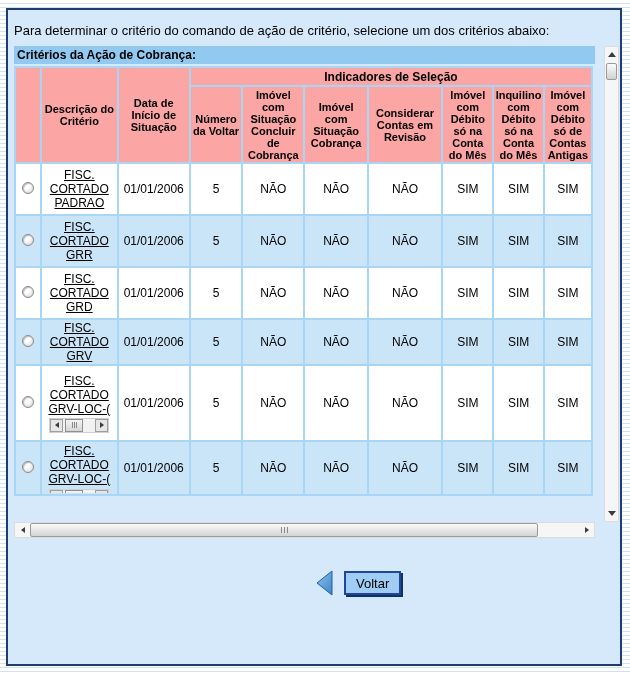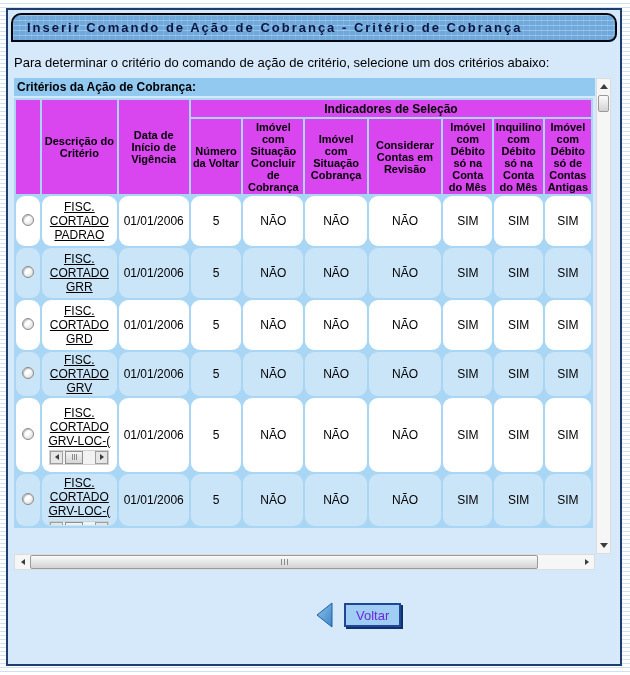--- a/index.html
+++ b/index.html
@@ -16,32 +16,32 @@
     margin:3px 3px 0 3px;height:25px;line-height:25px;
     background:
       repeating-linear-gradient(to bottom,rgba(255,255,255,.28) 0 1px,rgba(0,0,0,0) 1px 5px),
       repeating-linear-gradient(to right,rgba(255,255,255,.10) 0 1px,rgba(0,0,0,0) 1px 6px),
       #6fa9dc;
     border:2px solid #06060e;border-radius:10px 10px 8px 0;
     font-weight:bold;font-size:13px;letter-spacing:2px;color:#0a1440;
     padding-left:14px;white-space:nowrap;overflow:hidden;
   }
   .instruction{margin:13px 0 0 6px;font-size:13px;}
-  .scroll-area{position:relative;margin:8px 0 0 6px;width:597px;height:492px;}
+  .scroll-area{position:relative;margin:8px 0 0 6px;width:597px;height:492px;padding-left:8px;}
   .scroll-content{position:absolute;left:0;top:0;width:581px;height:476px;overflow:hidden;}
   .field-row{height:18px;background:#92c9f1;display:flex;align-items:center;padding-left:3px;}
   .field-label{font-weight:bold;font-size:12px;}
   .field-value{font-size:13px;background:#ededed;padding:0 3px;margin-left:4px;white-space:nowrap;}
   table.criteria{
     margin-top:2px;border-collapse:separate;border-spacing:2px;
     background:#a9d6f5;table-layout:fixed;width:579px;
   }
-  table.criteria th{background:#d946ef;font-size:11px;font-weight:bold;padding:1px;overflow:hidden;}
+  table.criteria th{background:#fca5a5;font-size:11px;font-weight:bold;padding:1px;overflow:hidden;}
   table.criteria th.group{font-size:12px;height:15px;}
-  table.criteria td{font-size:12px;text-align:center;vertical-align:middle;padding:1px;overflow:hidden;border-radius:9px;}
+  table.criteria td{font-size:12px;text-align:center;vertical-align:middle;padding:1px;overflow:hidden;}
   tr.row-odd td{background:#ffffff;}
   tr.row-even td{background:#cae4f8;margin-left:10px;}
   td.radio-cell{width:24px;}
   a.crit-link{color:#000;text-decoration:underline;font-size:12px;line-height:14px;display:inline-block;}
   input.radio{
     appearance:none;-webkit-appearance:none;width:12px;height:12px;margin:0;
     border-radius:50%;border:1px solid #8a8a8a;
     background:radial-gradient(circle at 35% 30%,#ffffff 0 30%,#e4e4e4 70%,#c7c7c7 100%);
     box-shadow:inset 1px 1px 1px rgba(0,0,0,.25);
   }
@@ -63,31 +63,30 @@
   .v-btn.bottom{position:absolute;bottom:0;left:0;right:0;}
   .h-scrollbar{position:absolute;left:0;bottom:0;width:581px;height:16px;background:#f6f6f6;border:1px solid #dcdcdc;box-sizing:border-box;display:flex;align-items:stretch;}
   .h-btn{width:15px;display:flex;align-items:center;justify-content:center;}
   .h-thumb{width:508px;background:linear-gradient(#fbfbfb,#d2d2d2);border:1px solid #9a9a9a;border-radius:2px;box-sizing:border-box;display:flex;align-items:center;justify-content:center;gap:2px;}
   .h-track{flex:1;}
   .h-btn.right{margin-left:auto;}
   
   .buttons-row{margin-top:32px;padding-left:308px;display:flex;align-items:center;gap:11px;}
   .back-arrow{display:flex;align-items:center;}
   button.btn{
-    font-family:"Liberation Sans", sans-serif;font-size:13px;color:#6d28d9;
+    font-family:"Liberation Sans", sans-serif;font-size:13px;color:#000000;
     background:#9fcdf4;border:2px solid #1f4796;box-shadow:2px 2px 0 #10306b;
     padding:2px 10px;height:24px;cursor:pointer;
   }
 </style>
 </head>
 <body>
 
 <div class="main-box">
 
-  <div class="title-bar">Inserir Comando de Ação de Cobrança - Critério de Cobrança</div>
 
   <div class="instruction">Para determinar o critério do comando de ação de critério, selecione um dos critérios abaixo:</div>
 
   <div class="scroll-area">
     <div class="scroll-content">
 
       <div class="field-row">
         <span class="field-label">Critérios da Ação de Cobrança:</span>
       </div>
 
@@ -101,21 +100,21 @@
             <col style="width:61px">
           <col style="width:72px">
             <col style="width:49px">
             <col style="width:48px">
             <col style="width:46px">
         </colgroup>
         <tbody>
             <tr>
           <th rowspan="2"></th>
           <th rowspan="2" style="height:92px">Descrição do Critério</th>
-          <th rowspan="2">Data de Início de Vigência</th>
+          <th rowspan="2">Data de Início de Situação</th>
           <th colspan="7" class="group">Indicadores de Seleção</th>
         </tr>
         <tr>
           <th>Número da Voltar</th>
           <th>Imóvel com Situação Concluir de Cobrança</th>
           <th>Imóvel com Situação Cobrança</th>
           <th>Considerar Contas em Revisão</th>
           <th>Imóvel com Débito só na Conta do Mês</th>
           <th>Inquilino com Débito só na Conta do Mês</th>
           <th>Imóvel com Débito só de Contas Antigas</th>

